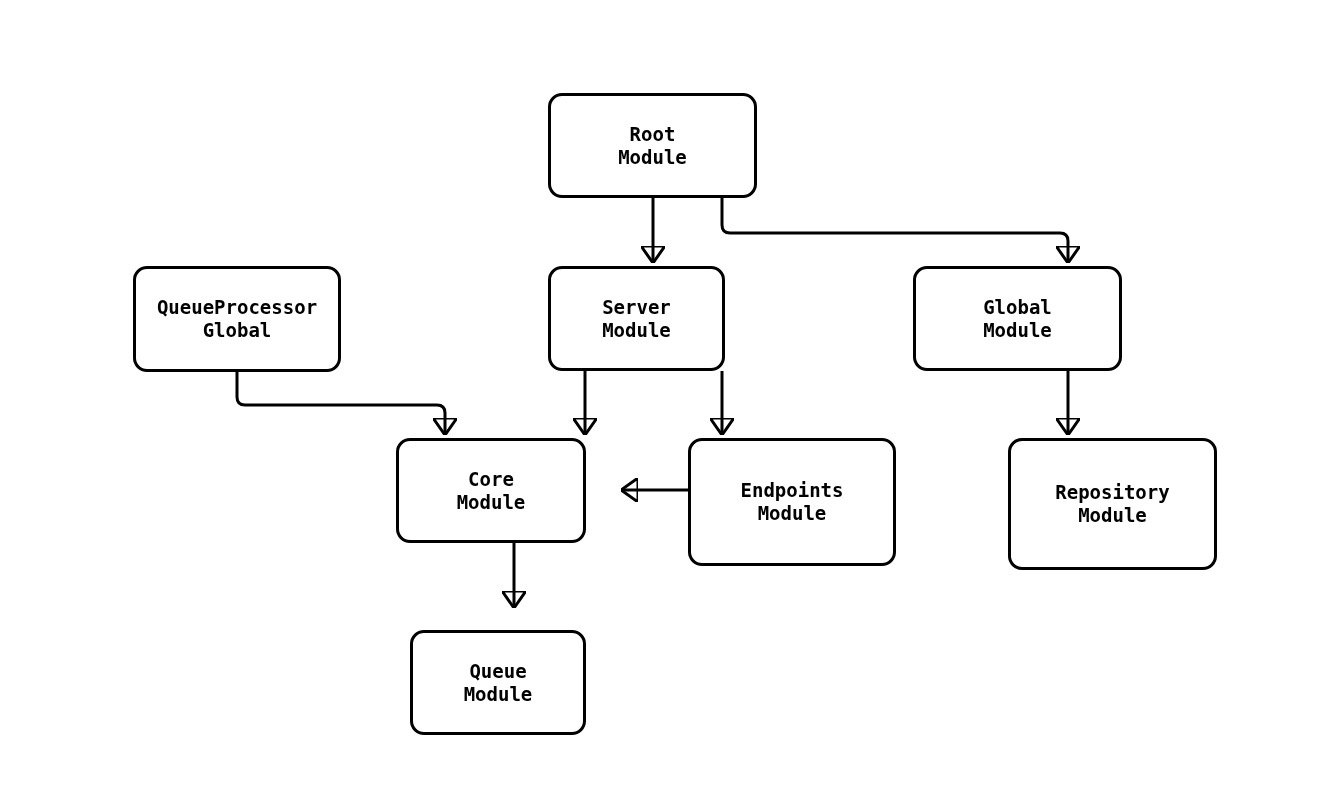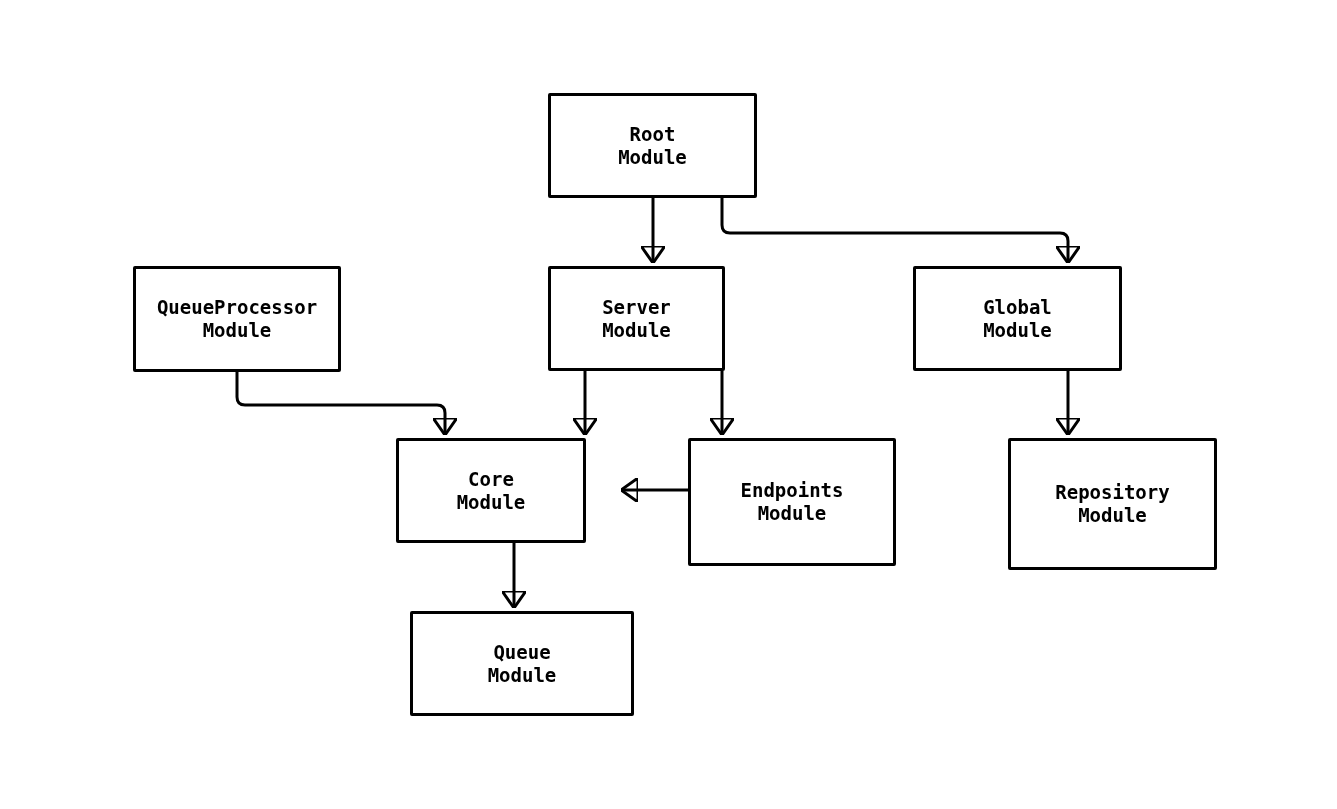--- a/index.html
+++ b/index.html
@@ -23,21 +23,21 @@
   .edges path {
     fill: none;
     stroke: #000000;
     stroke-width: 3;
   }
   .node {
     position: absolute;
     box-sizing: border-box;
     background: #ffffff;
     border: 3px solid #000000;
-    border-radius: 2px;
+    border-radius: 14px;
     display: flex;
     align-items: center;
     justify-content: center;
   }
   .node-label {
     display: block;
     white-space: pre-line;
     text-align: center;
     font-weight: bold;
     font-size: 19px;
@@ -66,21 +66,21 @@
     <path d="M 514 543 L 514 607" marker-end="url(#arrowhead)"></path>
   </svg>
 
   <div class="node" style="left:548px; top:93px;  width:209px; height:105px">
     <span class="node-label">Root
 Module</span>
   </div>
 
   <div class="node" style="left:133px; top:266px; width:208px; height:106px">
     <span class="node-label">QueueProcessor
-Module</span>
+Global</span>
   </div>
 
   <div class="node" style="left:548px; top:266px; width:177px; height:105px">
     <span class="node-label">Server
 Module</span>
   </div>
 
   <div class="node" style="left:913px; top:266px; width:209px; height:105px">
     <span class="node-label">Global
 Module</span>
@@ -94,18 +94,18 @@
   <div class="node" style="left:688px; top:438px; width:208px; height:128px">
     <span class="node-label">Endpoints
 Module</span>
   </div>
 
   <div class="node" style="left:1008px; top:438px; width:209px; height:132px">
     <span class="node-label">Repository
 Module</span>
   </div>
 
-  <div class="node" style="left:410px; top:611px; width:224px; height:105px">
+  <div class="node" style="left:410px; top:630px; width:176px; height:105px">
     <span class="node-label">Queue
 Module</span>
   </div>
 
 </div>
 
 </body></html>

